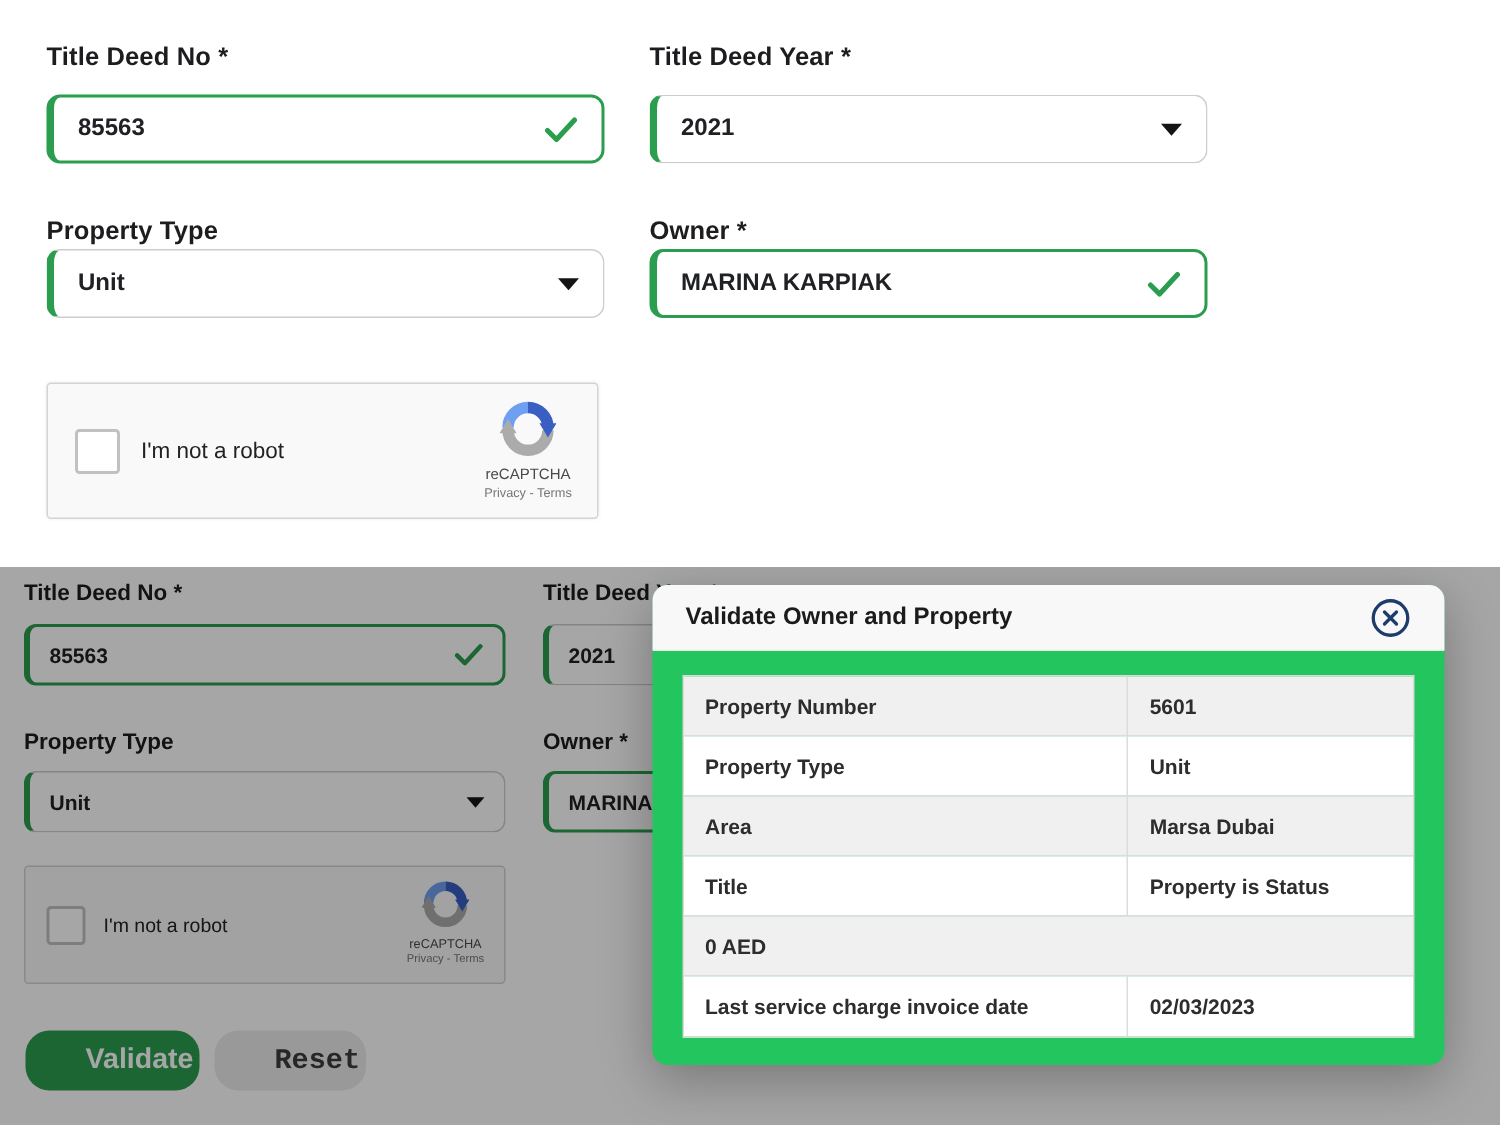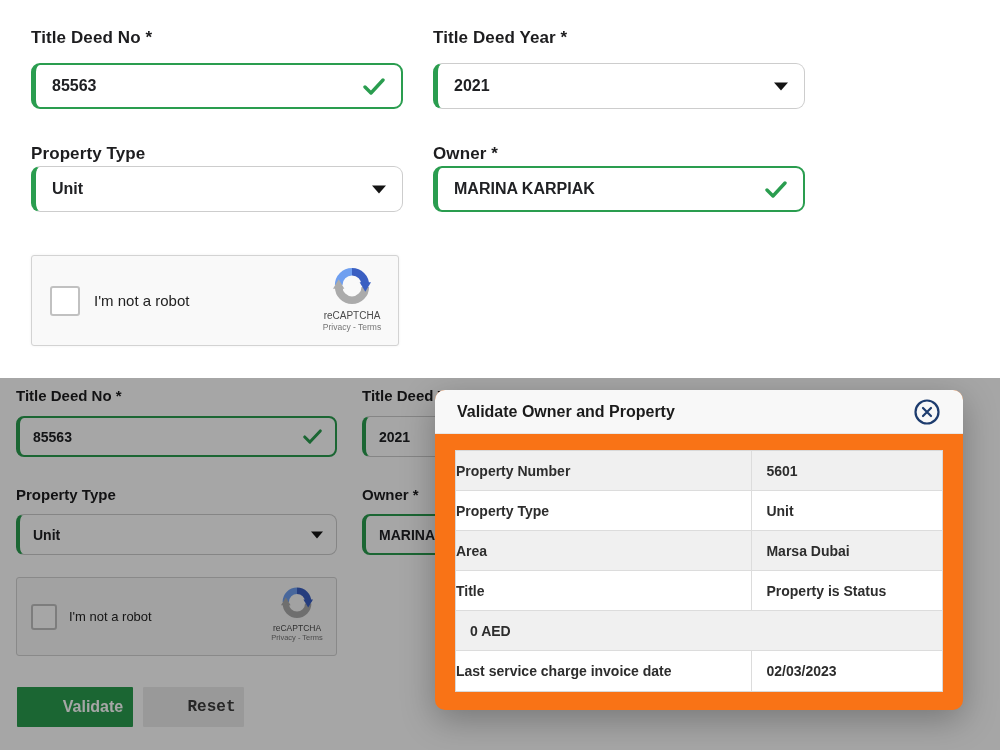--- a/index.html
+++ b/index.html
@@ -43,39 +43,39 @@
   .b-select{border:1px solid #cdcdcd;border-left:4px solid var(--green);}
   .b-recaptcha{position:absolute;background:#f9f9f9;border:1px solid #d3d3d3;border-radius:3px;
     display:flex;align-items:center;}
   .b-rc-checkbox{width:26px;height:26px;background:#fff;border:2px solid #c1c1c1;border-radius:3px;
     margin-left:14px;flex:none;}
   .b-rc-label{font-size:13px;color:#222;margin-left:12px;font-weight:400;}
   .b-rc-brandbox{position:absolute;right:8px;top:8px;width:62px;text-align:center;}
   .b-rc-brand{font-size:8.5px;color:#4a4a4a;margin-top:1px;}
   .b-rc-links{font-size:7.5px;color:#757575;}
   .btn{position:absolute;display:flex;align-items:center;justify-content:center;
-    border-radius:1px;font-size:16px;font-weight:700;border:none;padding-left:36px;}
+    border-radius:16px;font-size:19px;font-weight:700;border:none;padding-left:36px;}
   .btn-validate{background:var(--green);color:#fff;}
   .btn-reset{background:#ececec;color:#3c3c3c;font-family:Liberation Mono, monospace;}
 
   .backdrop{position:absolute;inset:0;background:rgba(0,0,0,0.35);z-index:5;}
 
   
-  .modal{position:absolute;left:435px;top:12px;width:528px;height:320px;background:#f97316;
+  .modal{position:absolute;left:435px;top:12px;width:528px;height:320px;background:#22c55e;
     border-radius:10px;z-index:10;box-shadow:0 10px 34px rgba(0,0,0,.28);}
   .modal-header{height:44px;display:flex;align-items:center;justify-content:space-between;
     padding:0 22px;background:#f8f8f8;border-bottom:1px solid #e7e7e7;border-radius:10px 10px 0 0;}
   .modal-title{font-size:16px;font-weight:700;color:#1b1b1b;}
   .modal-close{display:flex;align-items:center;color:var(--navy);cursor:pointer;background:none;border:none;padding:0;}
   .modal-body{padding:16px 20px 0 20px;}
   .dtable{border:1px solid #d9d9d9;}
   .trow{display:flex;height:40px;border-bottom:1px solid #dcdcdc;background:#fff;}
   .trow:last-child{border-bottom:none;}
   .trow:nth-child(odd){background:#f0f0f0;}
-  .tlabel{width:61%;display:flex;align-items:center;
+  .tlabel{width:61%;display:flex;align-items:center;padding-left:14px;
     font-size:14px;font-weight:700;color:#2d2d2d;border-right:1px solid #dcdcdc;}
   .tvalue{flex:1;display:flex;align-items:center;padding-left:14px;
     font-size:14px;font-weight:700;color:#2d2d2d;}
 </style>
 </head>
 <body>
 
 <div class="top-section">
 
   <div class="f-label" style="left:31px;top:28px;">Title Deed No *</div>

